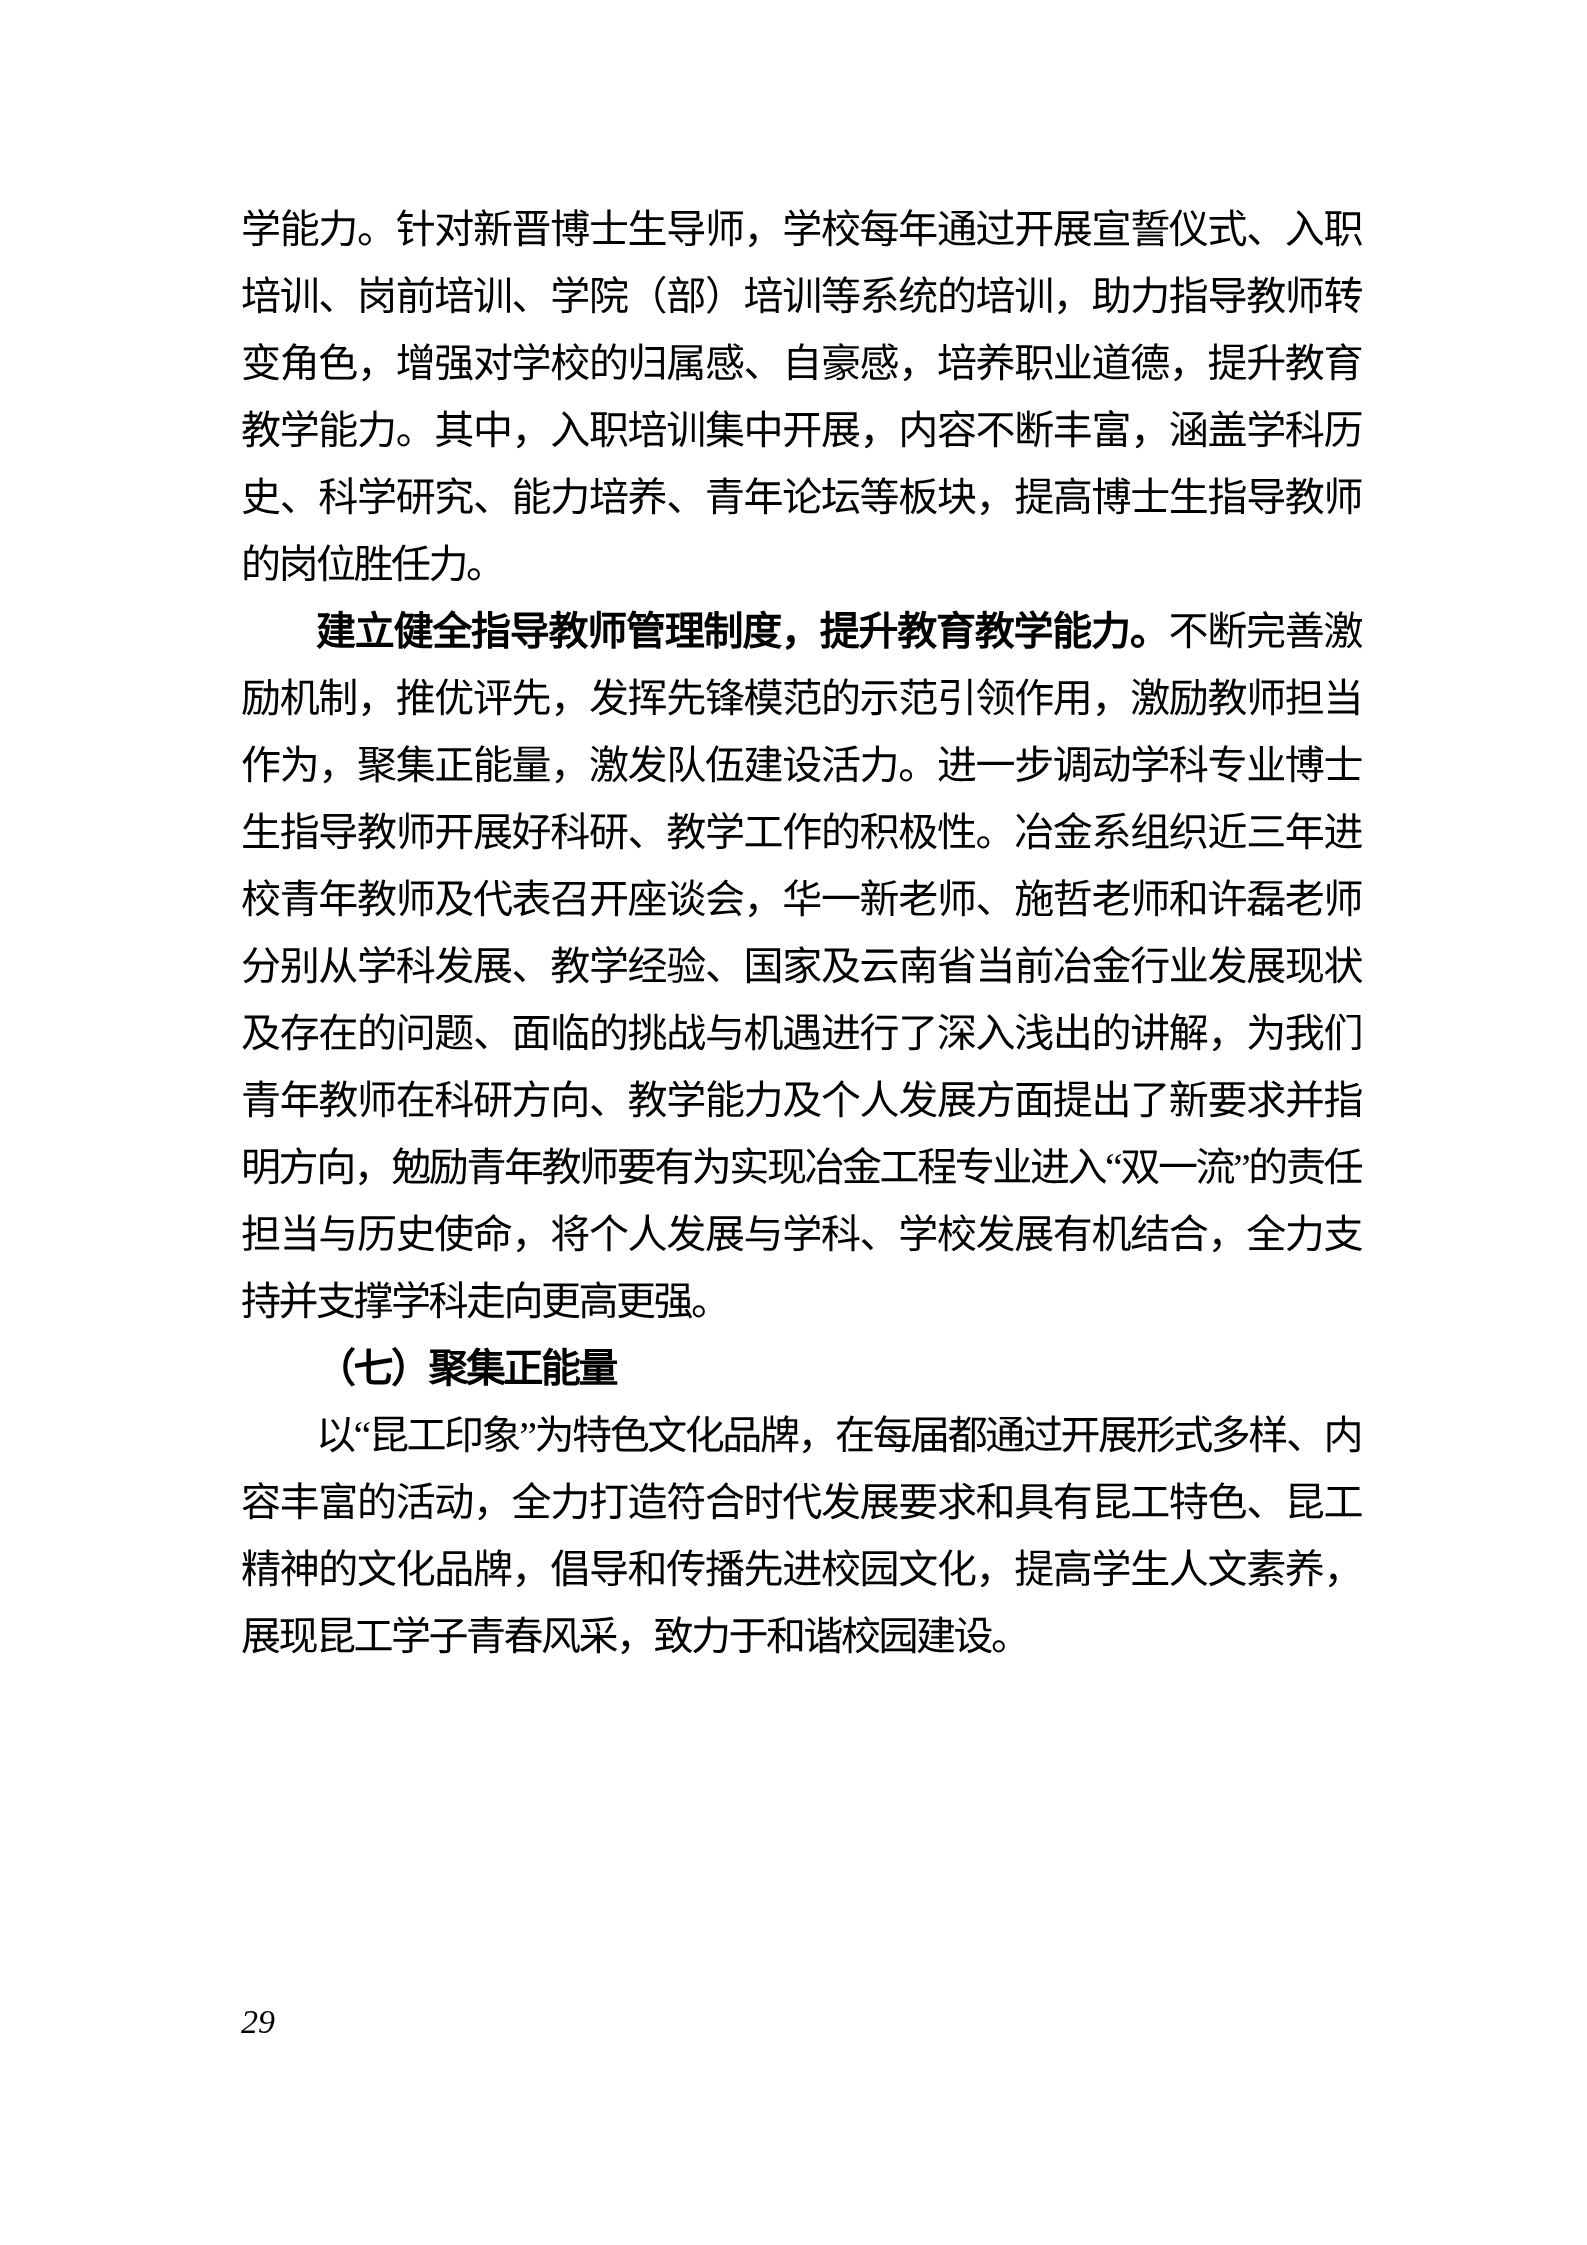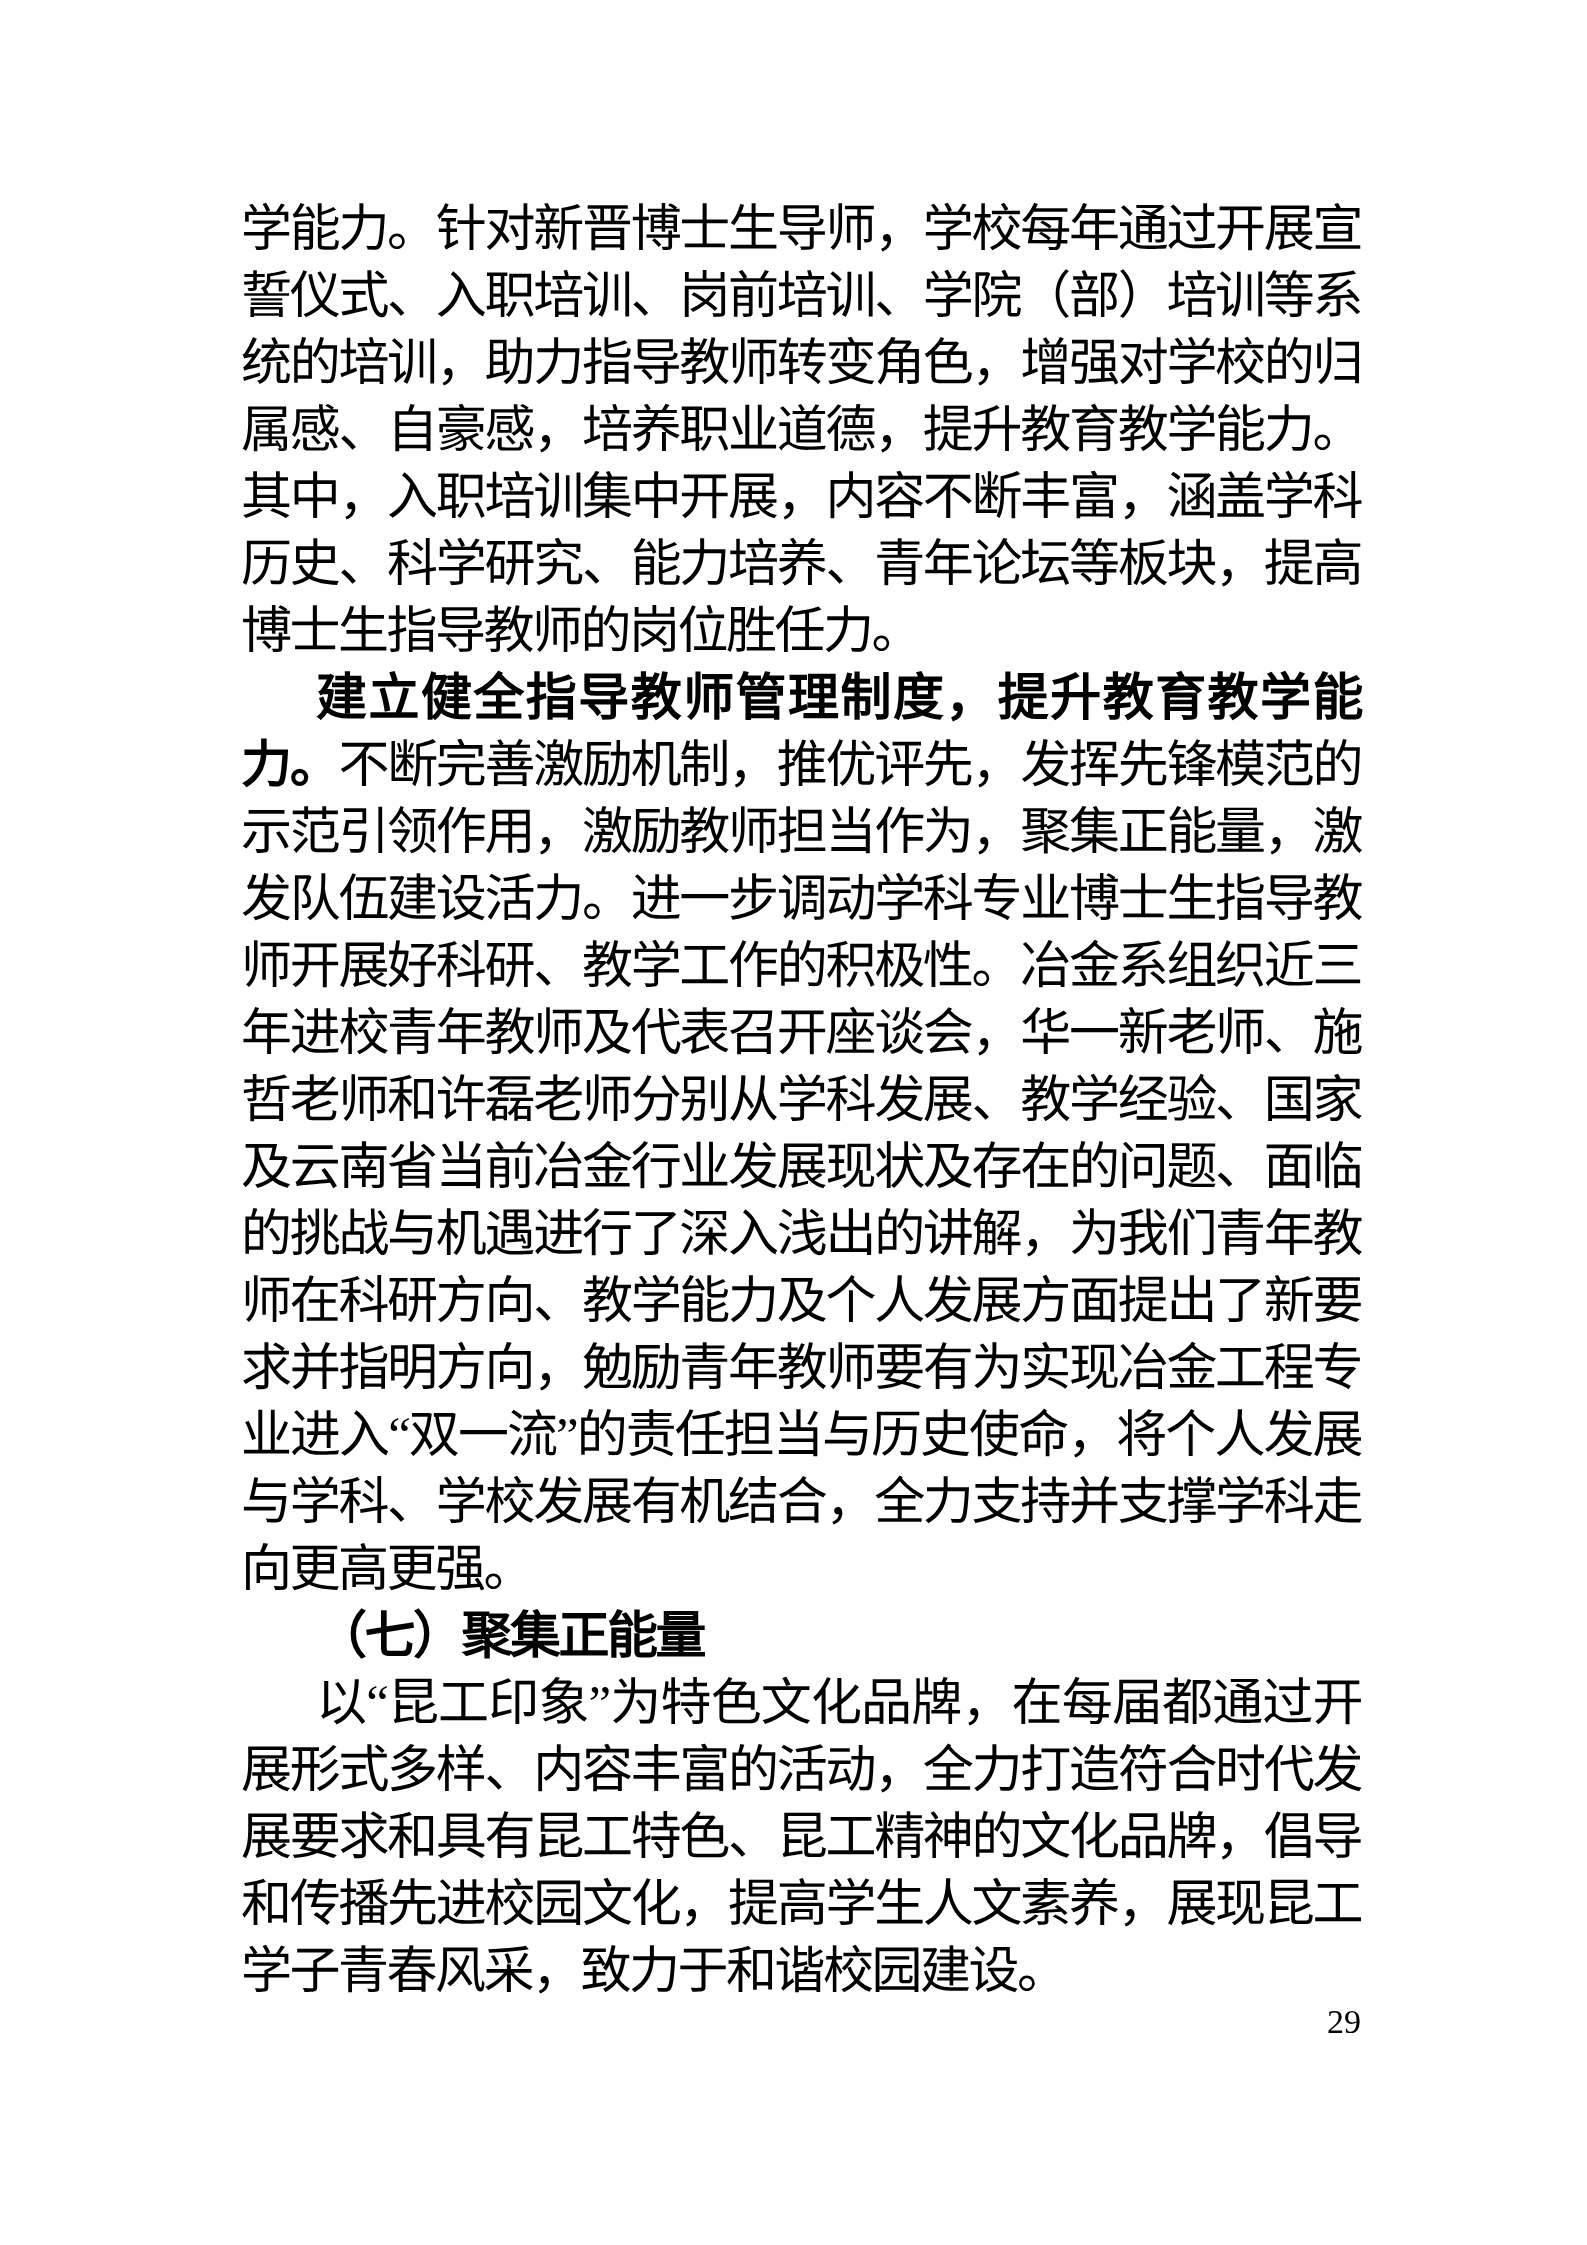--- a/index.html
+++ b/index.html
@@ -22,42 +22,43 @@
   }
   .content {
     position: absolute;
     left: 241px;
     top: 196px;
     width: 1120px;
   }
   .content p {
     margin: 0;
     padding: 0;
-    font-size: 51px;
+    font-size: 40px;
     line-height: 67px;
     letter-spacing: -2.5px;
     text-align: justify;
     word-break: break-all;
   }
   .content p.indent {
     text-indent: 75px;
   }
   .content p.heading {
     text-align: left;
     font-weight: bold;
   }
   .content span.bold {
     font-weight: bold;
   }
   .footer {
     position: absolute;
     left: 241px;
     top: 2002px;
     width: 1120px;
-    text-align: right;
+    text-align: left;
+    font-style: italic;
   }
   .footer .page-number {
     font-size: 34px;
     line-height: 40px;
     letter-spacing: 0;
     color: #000000;
   }
 </style>
 </head>
 <body>

